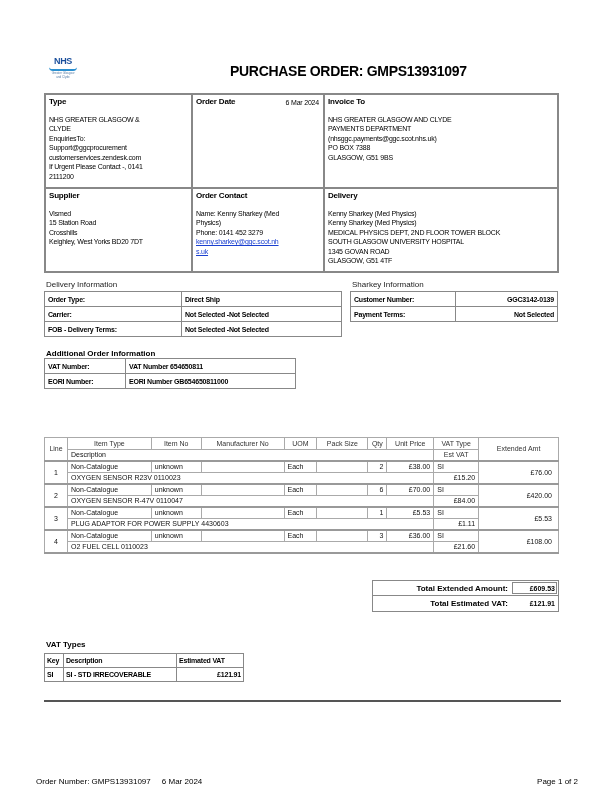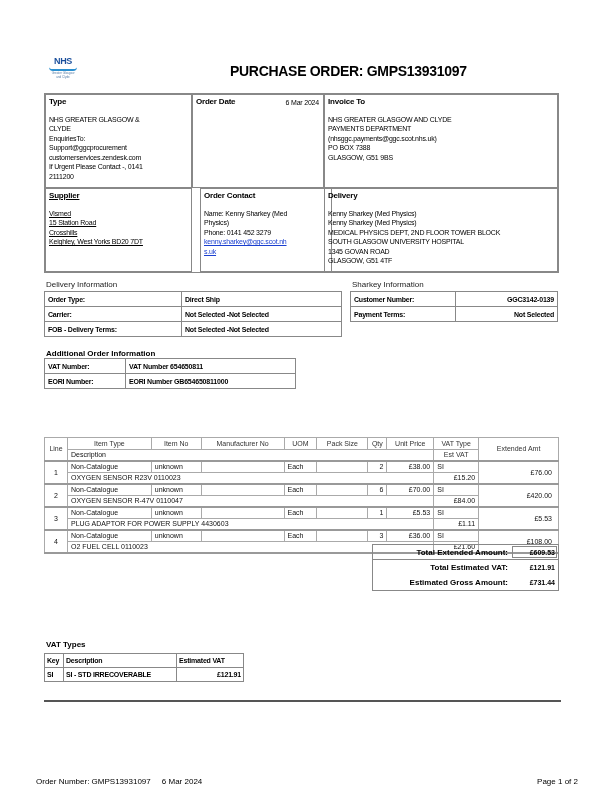--- a/index.html
+++ b/index.html
@@ -22,21 +22,21 @@
   .kv td { border: 1px solid #888; height: 15px; padding: 0 3px; font-size: 7px; font-weight: bold; letter-spacing: -0.2px; }
   .kv td.r { text-align: right; }
 
   .lines { left: 44px; top: 437px; width: 515px; }
   .lines td { border: 1px solid #aaa; font-size: 7px; height: 11.5px; padding: 0 3px; color:#111; }
   .lines .thc { text-align: center; color:#333; }
   .lines .r { text-align: right; }
   .lines .c { text-align: center; }
   .lines tr.sep td { border-top: 2px solid #999; }
 
-  .totals { left: 372px; top: 544px; width: 187px; border: 1px solid #888; }
+  .totals { left: 372px; top: 580px; width: 187px; border: 1px solid #888; }
   .tot-row { position: relative; height: 15px; font-size: 8px; font-weight: bold; }
   .tot-row .lbl { position:absolute; right: 50px; top: 3px; }
   .tot-row .val { position:absolute; right: 3px; top: 4px; font-size: 7px; }
   .tot-first .vbox { position:absolute; right: 1px; top: 1px; width: 45px; height: 12px; border: 1px solid #888; }
 
   .vat td { border: 1px solid #888; height: 14px; padding: 0 2px; font-size: 7px; font-weight: bold; letter-spacing: -0.2px; }
 
   .hr { left: 44px; top: 700px; width: 517px; height: 1.5px; background: #555; }
   .footer-l { left: 36px; top: 777px; font-size: 8px; }
   .footer-r { right: 34px; top: 777px; font-size: 8px; }
@@ -72,29 +72,29 @@
 
   <div class="cell" style="left:279px;top:0;width:234px;height:94px;">
     <span class="h">Invoice To</span>
     <span class="ln">NHS GREATER GLASGOW AND CLYDE</span>
     <span class="ln">PAYMENTS DEPARTMENT</span>
     <span class="ln">(nhsggc.payments@ggc.scot.nhs.uk)</span>
     <span class="ln">PO BOX 7388</span>
     <span class="ln">GLASGOW,    G51 9BS</span>
   </div>
 
-  <div class="cell" style="left:0;top:94px;width:147px;height:84px;text-decoration:underline;">
+  <div class="cell" style="left:0;top:94px;width:147px;height:84px;">
     <span class="h">Supplier</span>
     <span class="ln">Vismed</span>
     <span class="ln">15 Station Road</span>
     <span class="ln">Crosshills</span>
     <span class="ln">Keighley, West Yorks BD20 7DT</span>
   </div>
 
-  <div class="cell" style="left:147px;top:94px;width:132px;height:84px;margin-left:8px;">
+  <div class="cell" style="left:147px;top:94px;width:132px;height:84px;">
     <span class="h">Order Contact</span>
     <span class="ln">Name: Kenny Sharkey (Med</span>
     <span class="ln">Physics)</span>
     <span class="ln">Phone: 0141  452 3279</span>
     <span class="ln link">kenny.sharkey@ggc.scot.nh</span>
     <span class="ln link">s.uk</span>
   </div>
 
   <div class="cell" style="left:279px;top:94px;width:234px;height:84px;">
     <span class="h">Delivery</span>
@@ -260,24 +260,20 @@
 <div class="abs totals">
   <div class="tot-row tot-first" style="border-bottom:1px solid #888;">
     <span class="lbl">Total Extended Amount:</span>
     <span class="vbox"></span>
     <span class="val">£609.53</span>
   </div>
   <div class="tot-row">
     <span class="lbl">Total Estimated VAT:</span>
     <span class="val">£121.91</span>
   </div>
-  <div class="tot-row">
-    <span class="lbl">Estimated Gross Amount:</span>
-    <span class="val">£731.44</span>
-  </div>
 </div>
 
 <div class="abs" style="left:46px;top:640px;font-size:8px;font-weight:bold;">VAT Types</div>
 <table class="abs vat" style="left:44px;top:653px;width:200px;">
   <tbody>
       <tr>
     <td style="width:19px;">Key</td>
     <td style="width:113px;">Description</td>
     <td>Estimated VAT</td>
   </tr>

